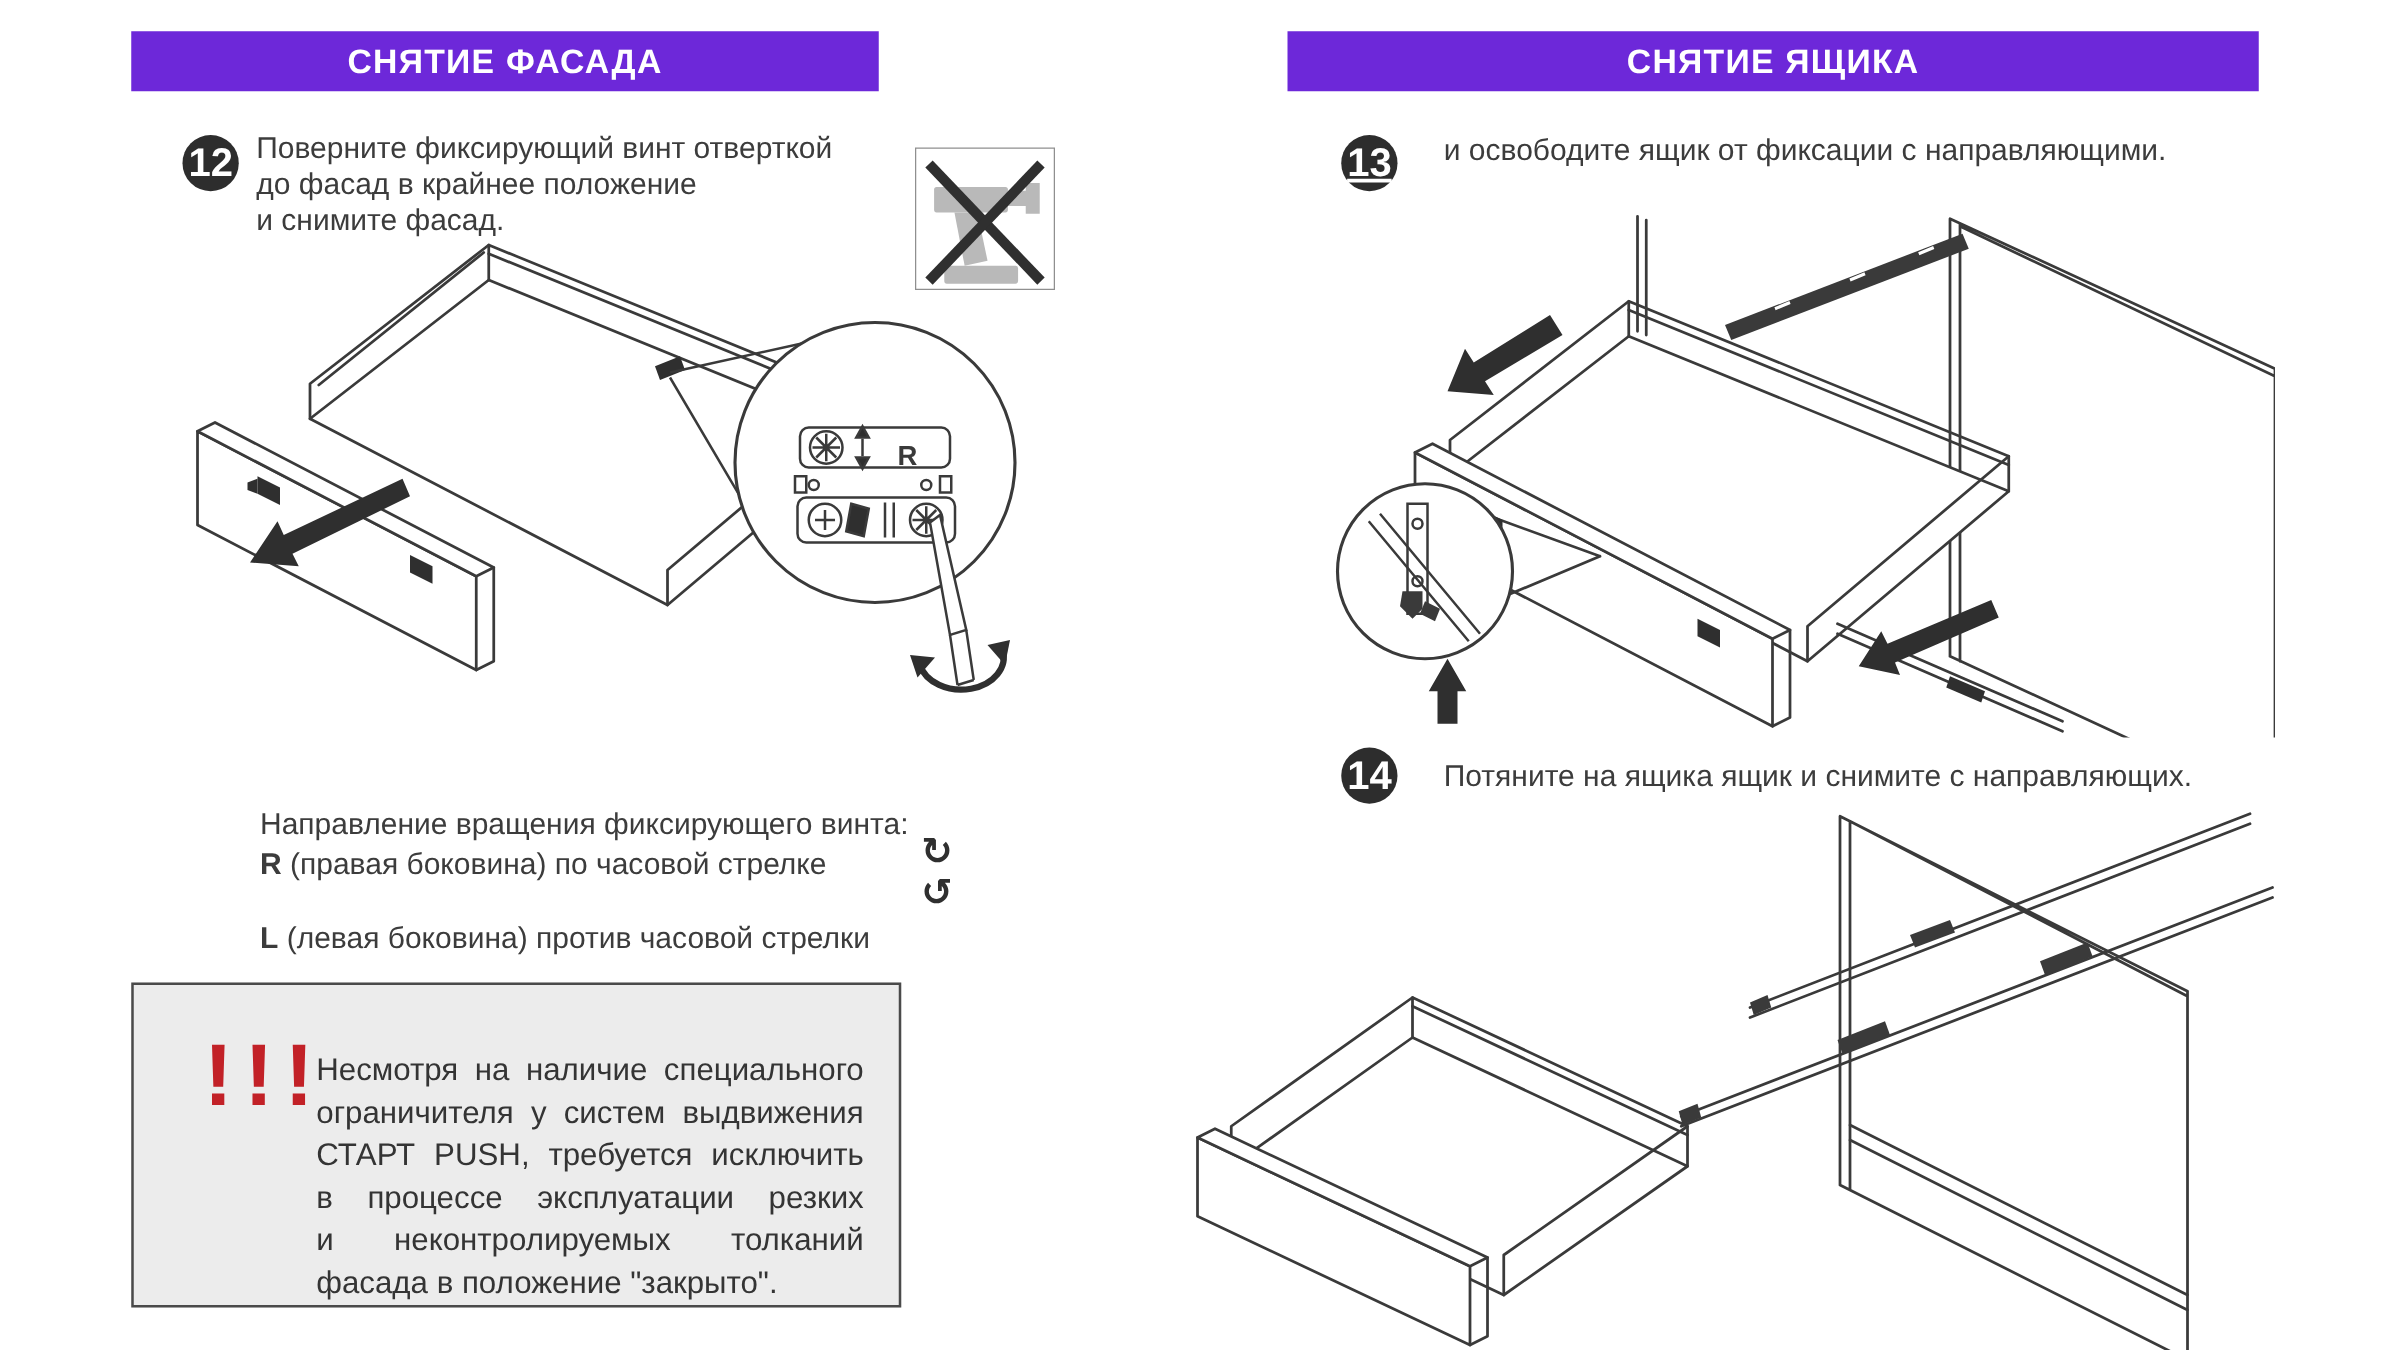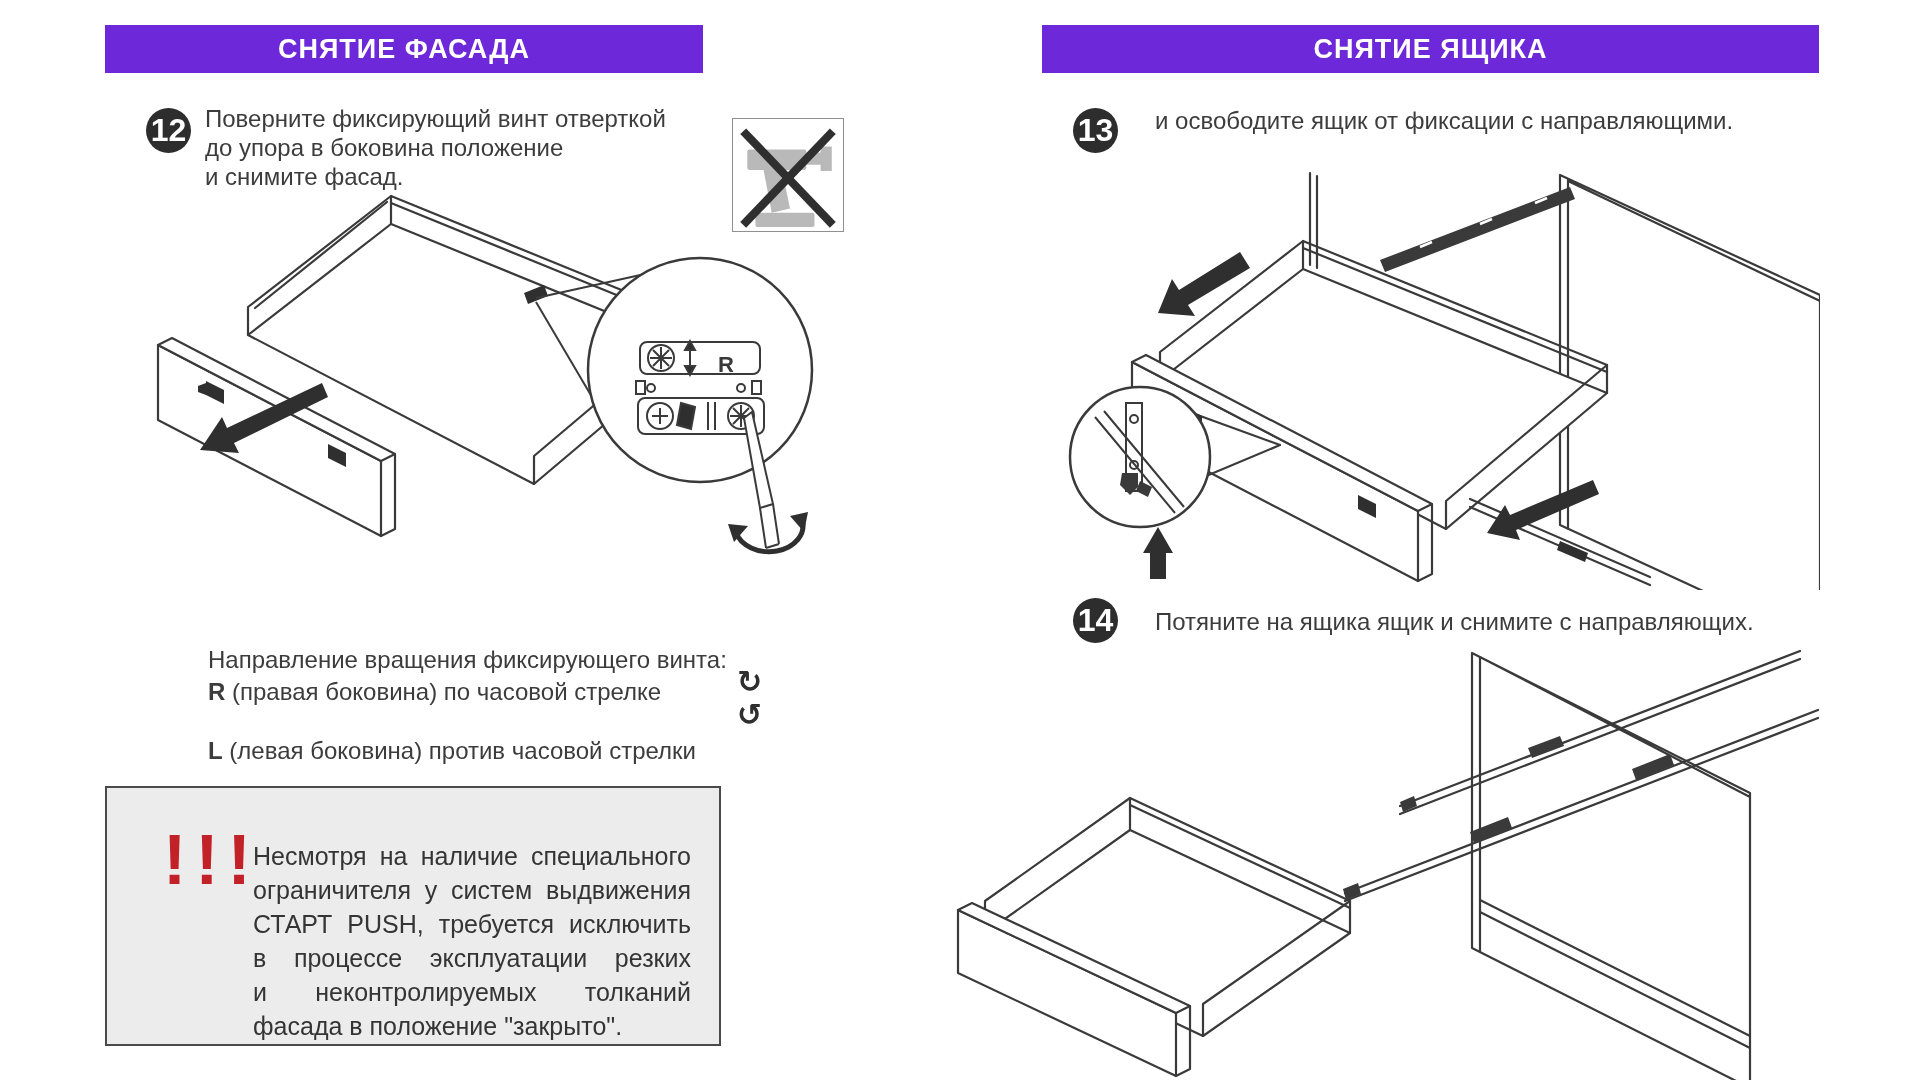--- a/index.html
+++ b/index.html
@@ -37,21 +37,21 @@
 <div class="abs hdr" style="left:105px;top:25px;width:598px;height:48px;">
   <span>СНЯТИЕ ФАСАДА</span>
 </div>
 
 <div class="abs stepc" style="left:146px;top:108px;">
   <span>12</span>
 </div>
 
 <div class="abs t" style="left:205px;top:104px;">
   <div>Поверните фиксирующий винт отверткой</div>
-  <div>до упора в боковина положение</div>
+  <div>до фасад в крайнее положение</div>
   <div>и снимите фасад.</div>
 </div>
 
 <div class="abs nobox" style="left:732px;top:118px;width:110px;height:112px;">
   <svg width="110" height="112" viewBox="0 0 108 110">
     <g fill="#b9b9b9" stroke="none">
       <rect x="14" y="30" width="58" height="20" rx="2"></rect>
       <polygon points="72,33 86,33 86,27 97,27 97,51 86,51 86,45 72,45"></polygon>
       <polygon points="30,50 48,50 56,88 38,92"></polygon>
       <rect x="22" y="92" width="58" height="14" rx="2"></rect>
@@ -129,25 +129,25 @@
   <div class="abs" style="left:146px;top:51px;">
     <div class="wline">Несмотря на наличие специального</div>
     <div class="wline">ограничителя у систем выдвижения</div>
     <div class="wline">СТАРТ PUSH, требуется исключить</div>
     <div class="wline">в процессе эксплуатации резких</div>
     <div class="wline">и неконтролируемых толканий</div>
     <div class="wline wline-last">фасада в положение "закрыто".</div>
   </div>
 </div>
 
-<div class="abs hdr" style="left:1030px;top:25px;width:777px;height:48px;margin-left:12px;">
+<div class="abs hdr" style="left:1030px;top:25px;width:777px;height:48px;">
   <span>СНЯТИЕ ЯЩИКА</span>
 </div>
 
-<div class="abs stepc" style="left:1073px;top:108px;">
+<div class="abs stepc" style="left:1073px;top:108px;text-decoration:underline;">
   <span>13</span>
 </div>
 <div class="abs t" style="left:1155px;top:106px;">
   <div>и освободите ящик от фиксации с направляющими.</div>
 </div>
 
 <svg class="abs" style="left:1040px;top:165px;" width="780" height="425" viewBox="0 0 780 425">
   <g stroke="#3a3a3a" stroke-width="2.2" fill="none" stroke-linejoin="round" stroke-linecap="round">
     <path d="M520,10 V360 M528,14 V364 M520,10 L780,130 M528,16 L780,136 M520,360 L780,480 M780,130 V425"></path>
     <path d="M270,8 V100 M277,11 V103"></path>

